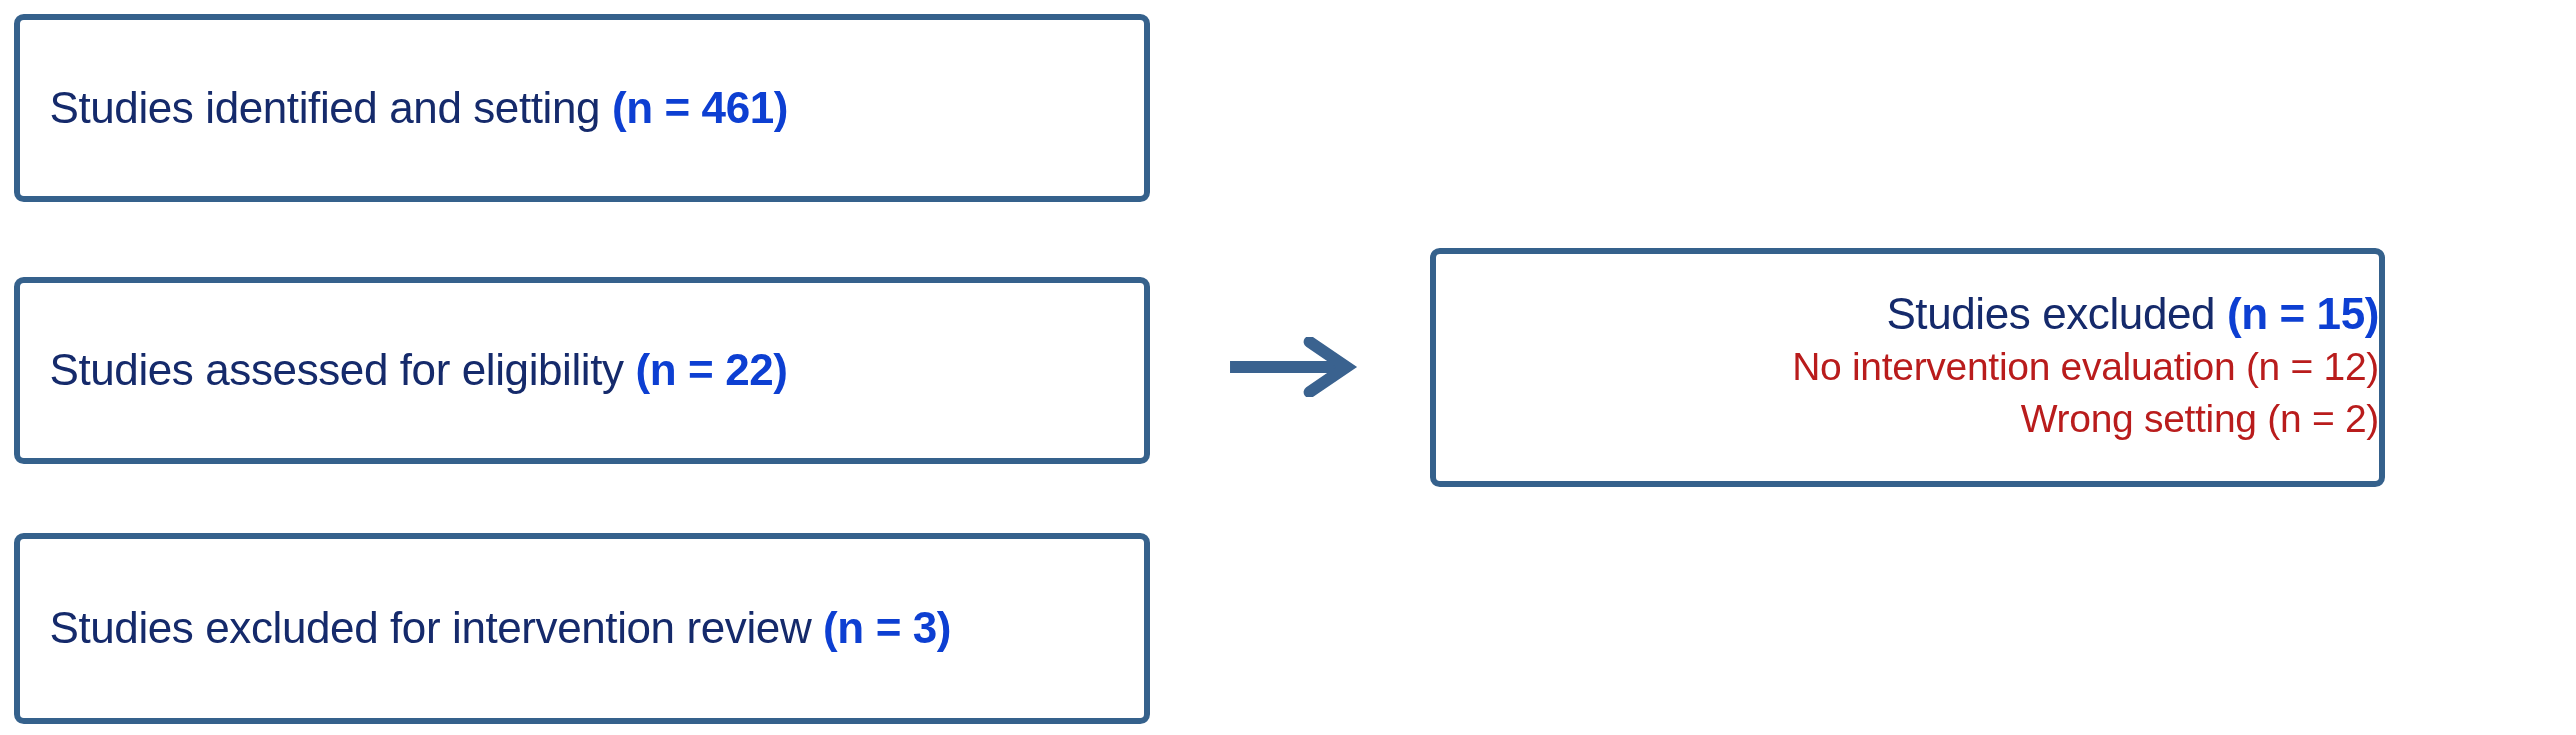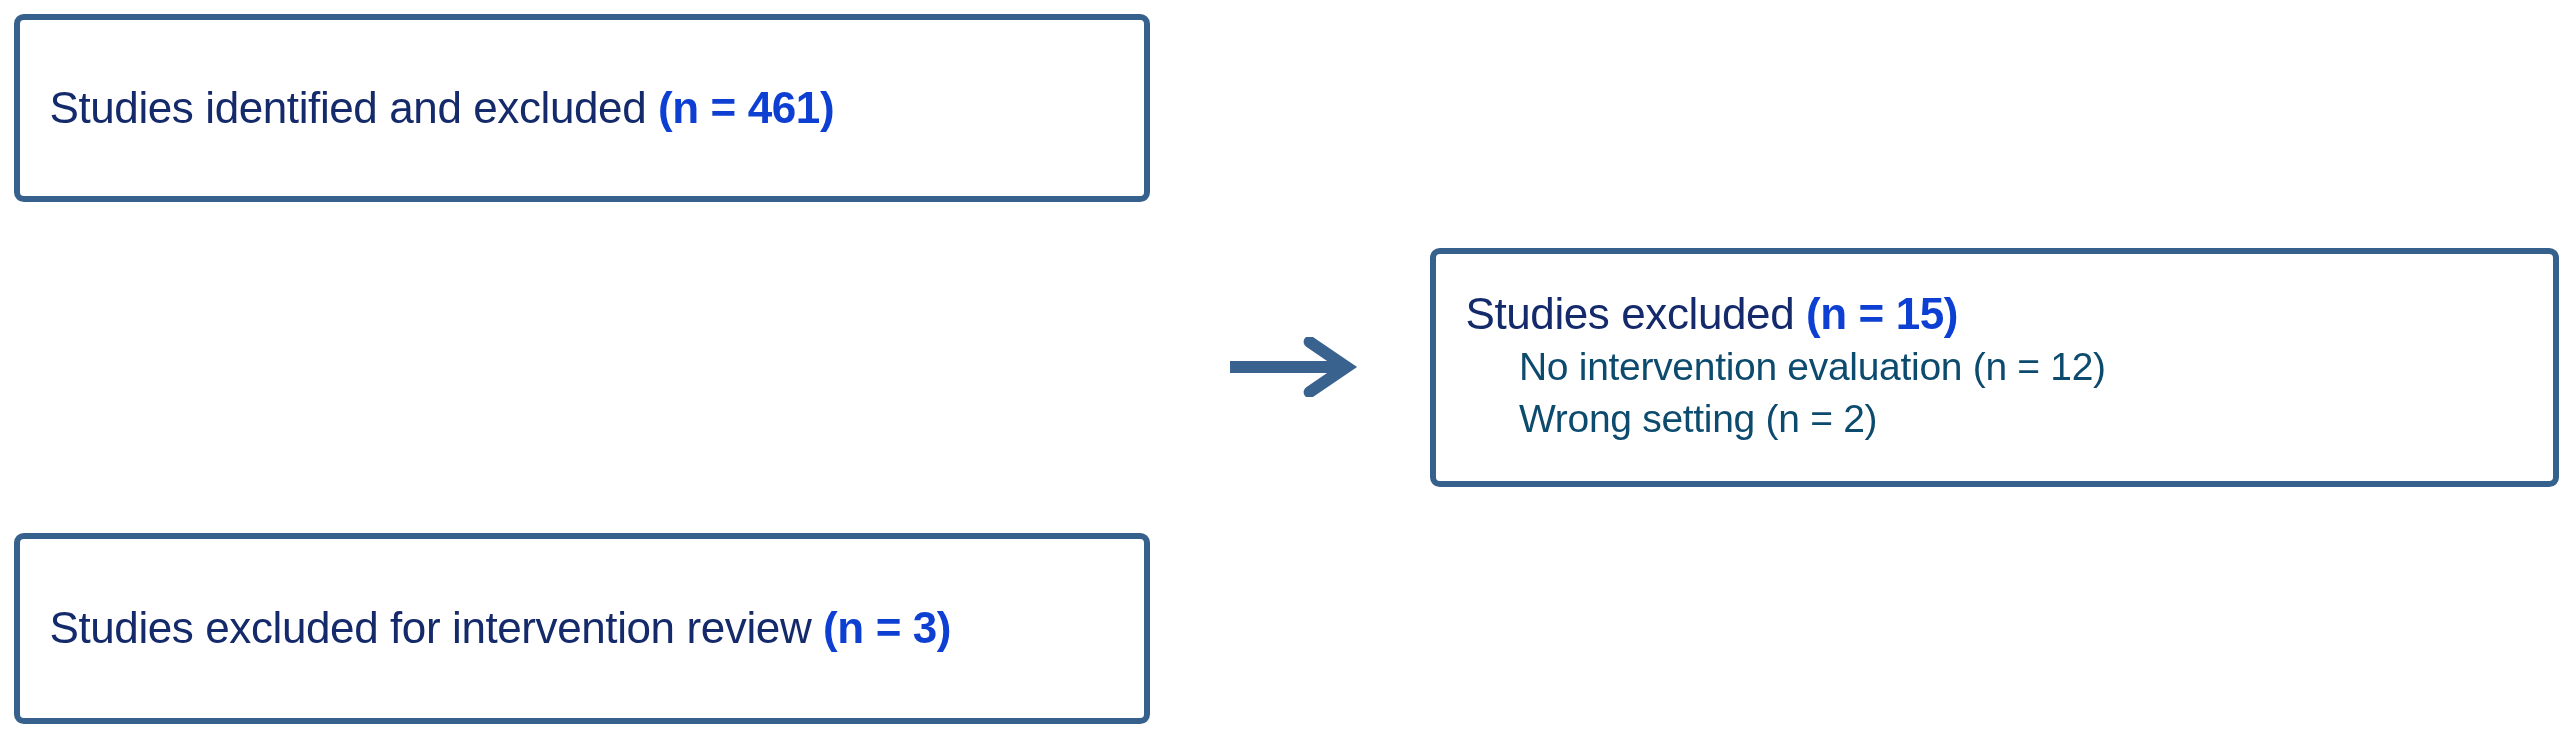--- a/index.html
+++ b/index.html
@@ -28,21 +28,21 @@
     border: 6.3px solid #35618c;
     border-radius: 9.8px;
     display: flex;
     flex-direction: column;
     justify-content: center;
   }
 
   .box-identified { left: 14px;   top: 14px;  width: 1136px; height: 188px; }
   .box-eligibility{ left: 14px;   top: 277px; width: 1136px; height: 187px; }
   .box-included   { left: 14px;   top: 533px; width: 1136px; height: 191px; }
-  .box-excluded   { left: 1430px; top: 248px; width: 1129px; height: 239px; }
+  .box-excluded   { left: 1430px; top: 248px; width: 955px; height: 239px; align-items: flex-end; }
 
   
   .box-line {
     display: block;
     font-size: 44px;
     line-height: 1.06;
     color: #152a6b;
     white-space: nowrap;
     font-stretch: condensed;
     letter-spacing: -0.4px;
@@ -60,21 +60,21 @@
 
   .count-emphasis {
     color: #0d3fd2;
     font-weight: bold;
   }
 
   .sub-line {
     display: block;
     font-size: 39px;
     line-height: 1.32;
-    color: #0c4a6e;
+    color: #b91c1c;
     white-space: nowrap;
     padding-left: 83px;
     letter-spacing: -0.3px;
   }
 
   .box-excluded .headline {
     margin-bottom: 4.2px;
   }
 
   
@@ -85,23 +85,26 @@
     width: 140px;
     height: 60px;
   }
 </style>
 </head>
 <body>
 
 <div id="diagram-canvas">
 
   <div class="flow-box box-identified">
-    <span class="box-line"><span>Studies identified and excluded </span><span class="count-emphasis">(n = 461)</span></span>
+    <span class="box-line"><span>Studies identified and setting </span><span class="count-emphasis">(n = 461)</span></span>
   </div>
 
+  <div class="flow-box box-eligibility">
+    <span class="box-line"><span>Studies assessed for eligibility </span><span class="count-emphasis">(n = 22)</span></span>
+  </div>
 
   <div class="flow-box box-included">
     <span class="box-line"><span>Studies excluded for intervention review </span><span class="count-emphasis">(n = 3)</span></span>
   </div>
 
   <div id="exclusion-arrow">
     <svg width="140" height="60" viewBox="0 0 200 86" xmlns="http://www.w3.org/2000/svg">
       <line x1="4" y1="43" x2="162" y2="43" stroke="#3a628f" stroke-width="17" stroke-linecap="butt"></line>
       <polyline points="118,7 171,43 118,79" fill="none" stroke="#3a628f" stroke-width="17" stroke-linecap="round" stroke-linejoin="miter"></polyline>
     </svg>

